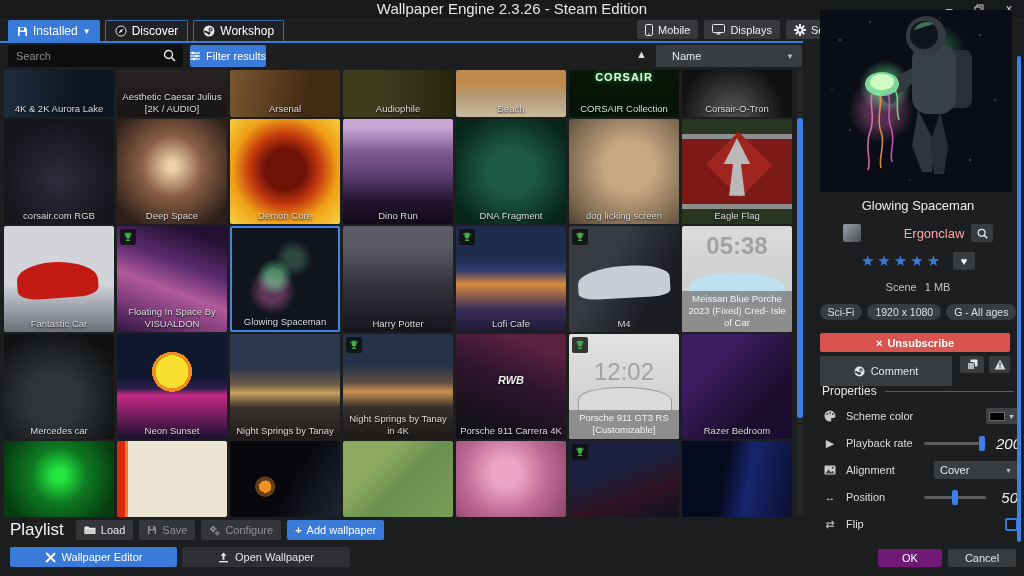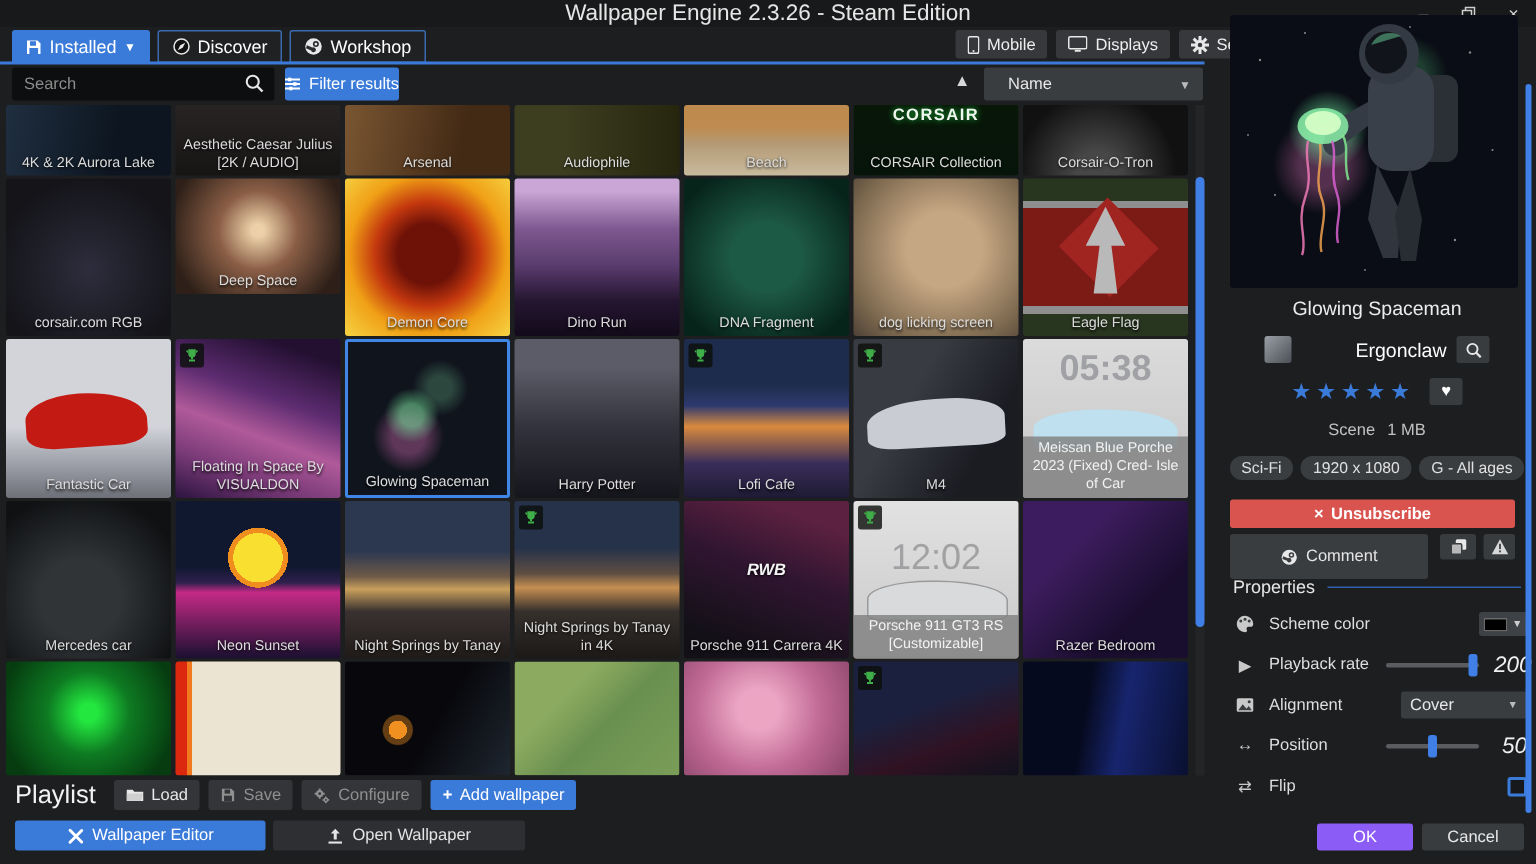--- a/index.html
+++ b/index.html
@@ -106,21 +106,21 @@
   
   #sidebar{position:absolute;left:812px;top:0;width:212px;height:576px;}
   #preview{position:absolute;left:8px;top:10px;width:192px;height:182px;border-radius:2px;
     background:radial-gradient(circle at 34% 42%,rgba(120,255,170,.45) 0 7%,transparent 16%),
       radial-gradient(circle at 32% 55%,rgba(255,130,210,.3) 0 9%,transparent 20%),
       radial-gradient(circle at 62% 22%,rgba(90,210,130,.25) 0 6%,transparent 14%),
       #0a0d15;}
   #seltitle{position:absolute;top:198px;left:0;width:212px;text-align:center;font-size:13px;color:#ececec;}
   #authorrow{position:absolute;top:224px;left:0;width:212px;display:flex;align-items:center;justify-content:center;gap:7px;}
   #avatar{width:18px;height:18px;border-radius:2px;background:linear-gradient(135deg,#9aa0a8,#4b4f55);}
-  #authorname{font-size:13px;color:#ffffff;margin-left:36px;}
+  #authorname{font-size:13px;color:#fca5a5;margin-left:36px;}
   .sqbtn{width:22px;height:18px;background:#393c3f;border-radius:2px;display:flex;align-items:center;justify-content:center;}
   #starsrow{position:absolute;top:252px;left:0;width:212px;display:flex;align-items:center;justify-content:center;gap:10px;}
   #stars{font-size:15px;letter-spacing:3px;color:#3a7ad9;}
   #metarow{position:absolute;top:281px;left:0;width:212px;display:flex;justify-content:center;gap:8px;font-size:11px;color:#c2c2c2;}
   #tagsrow{position:absolute;top:304px;left:0;width:212px;display:flex;justify-content:center;gap:5px;}
   .tag{background:#3a3d40;border-radius:9px;padding:2px 8px;font-size:10.5px;color:#e0e0e0;white-space:nowrap;}
   #unsubbtn{position:absolute;top:333px;left:8px;width:190px;height:19px;background:#d9544f;border-radius:2px;display:flex;align-items:center;justify-content:center;gap:5px;font-size:11px;font-weight:bold;color:#fff;}
   #commentrow{position:absolute;top:356px;left:8px;width:190px;display:flex;}
   #commentbtn{width:132px;height:30px;background:#3a3d40;border-radius:2px;display:flex;align-items:center;justify-content:center;gap:6px;font-size:11px;color:#e4e4e4;}
   #copybtn{margin-left:8px;width:24px;height:17px;}
@@ -136,21 +136,21 @@
   .pb .knob{left:88%;}
   .pos .knob{left:50%;transform:translateX(-50%);}
   .pval{width:22px;text-align:right;font-size:15px;color:#f0f0f0;font-style:italic;}
   #colorswatch{width:32px;height:16px;background:#3e4145;border-radius:2px;display:flex;align-items:center;padding:0 3px;gap:3px;}
   #colorswatch .sw{width:16px;height:9px;background:#000;border:1px solid #6a6a6a;}
   #colorswatch .caret{font-size:7px;color:#ccc;}
   #aligndrop{width:84px;height:18px;background:#3a3d40;border-radius:2px;display:flex;align-items:center;padding:0 6px;font-size:11px;color:#e8e8e8;}
   #aligndrop .caret{margin-left:auto;font-size:7px;color:#bbb;}
   .cb{width:13px;height:13px;border:2px solid #3a7ad9;border-radius:2px;background:#17181b;}
   #sidescroll{position:absolute;left:205px;top:56px;width:4px;height:486px;background:#3f7fe6;border-radius:2px;}
-  #okbtn{position:absolute;left:66px;top:549px;width:64px;height:18px;background:#8b5cf6;border-radius:2px;display:flex;align-items:center;justify-content:center;font-size:11px;color:#fff;}
+  #okbtn{position:absolute;left:66px;top:549px;width:64px;height:18px;background:#701a75;border-radius:2px;display:flex;align-items:center;justify-content:center;font-size:11px;color:#fff;}
   #cancelbtn{position:absolute;left:136px;top:549px;width:68px;height:18px;background:#393c3f;border-radius:2px;display:flex;align-items:center;justify-content:center;font-size:11px;color:#e8e8e8;}
 
   svg{display:block;}
 </style>
 </head>
 <body>
 
 <div id="app">
 
   <div id="titlebar">
@@ -283,21 +283,21 @@
         </div>
       <div class="tile r0c6" style="height:47px;">
           <span class="tlabel">Corsair-O-Tron</span>
         </div>
     </div>
 
     <div class="grow" style="top:49px;">
       <div class="tile r1c0" style="height:105px;">
           <span class="tlabel">corsair.com RGB</span>
         </div>
-      <div class="tile r1c1" style="height:77px;padding-left:35px;">
+      <div class="tile r1c1" style="height:105px;padding-left:35px;">
           <span class="tlabel">Deep Space</span>
         </div>
       <div class="tile r1c2" style="height:105px;">
           <span class="tlabel">Demon Core</span>
         </div>
       <div class="tile r1c3" style="height:105px;">
           <span class="tlabel">Dino Run</span>
         </div>
       <div class="tile r1c4" style="height:105px;">
           <span class="tlabel">DNA Fragment</span>

